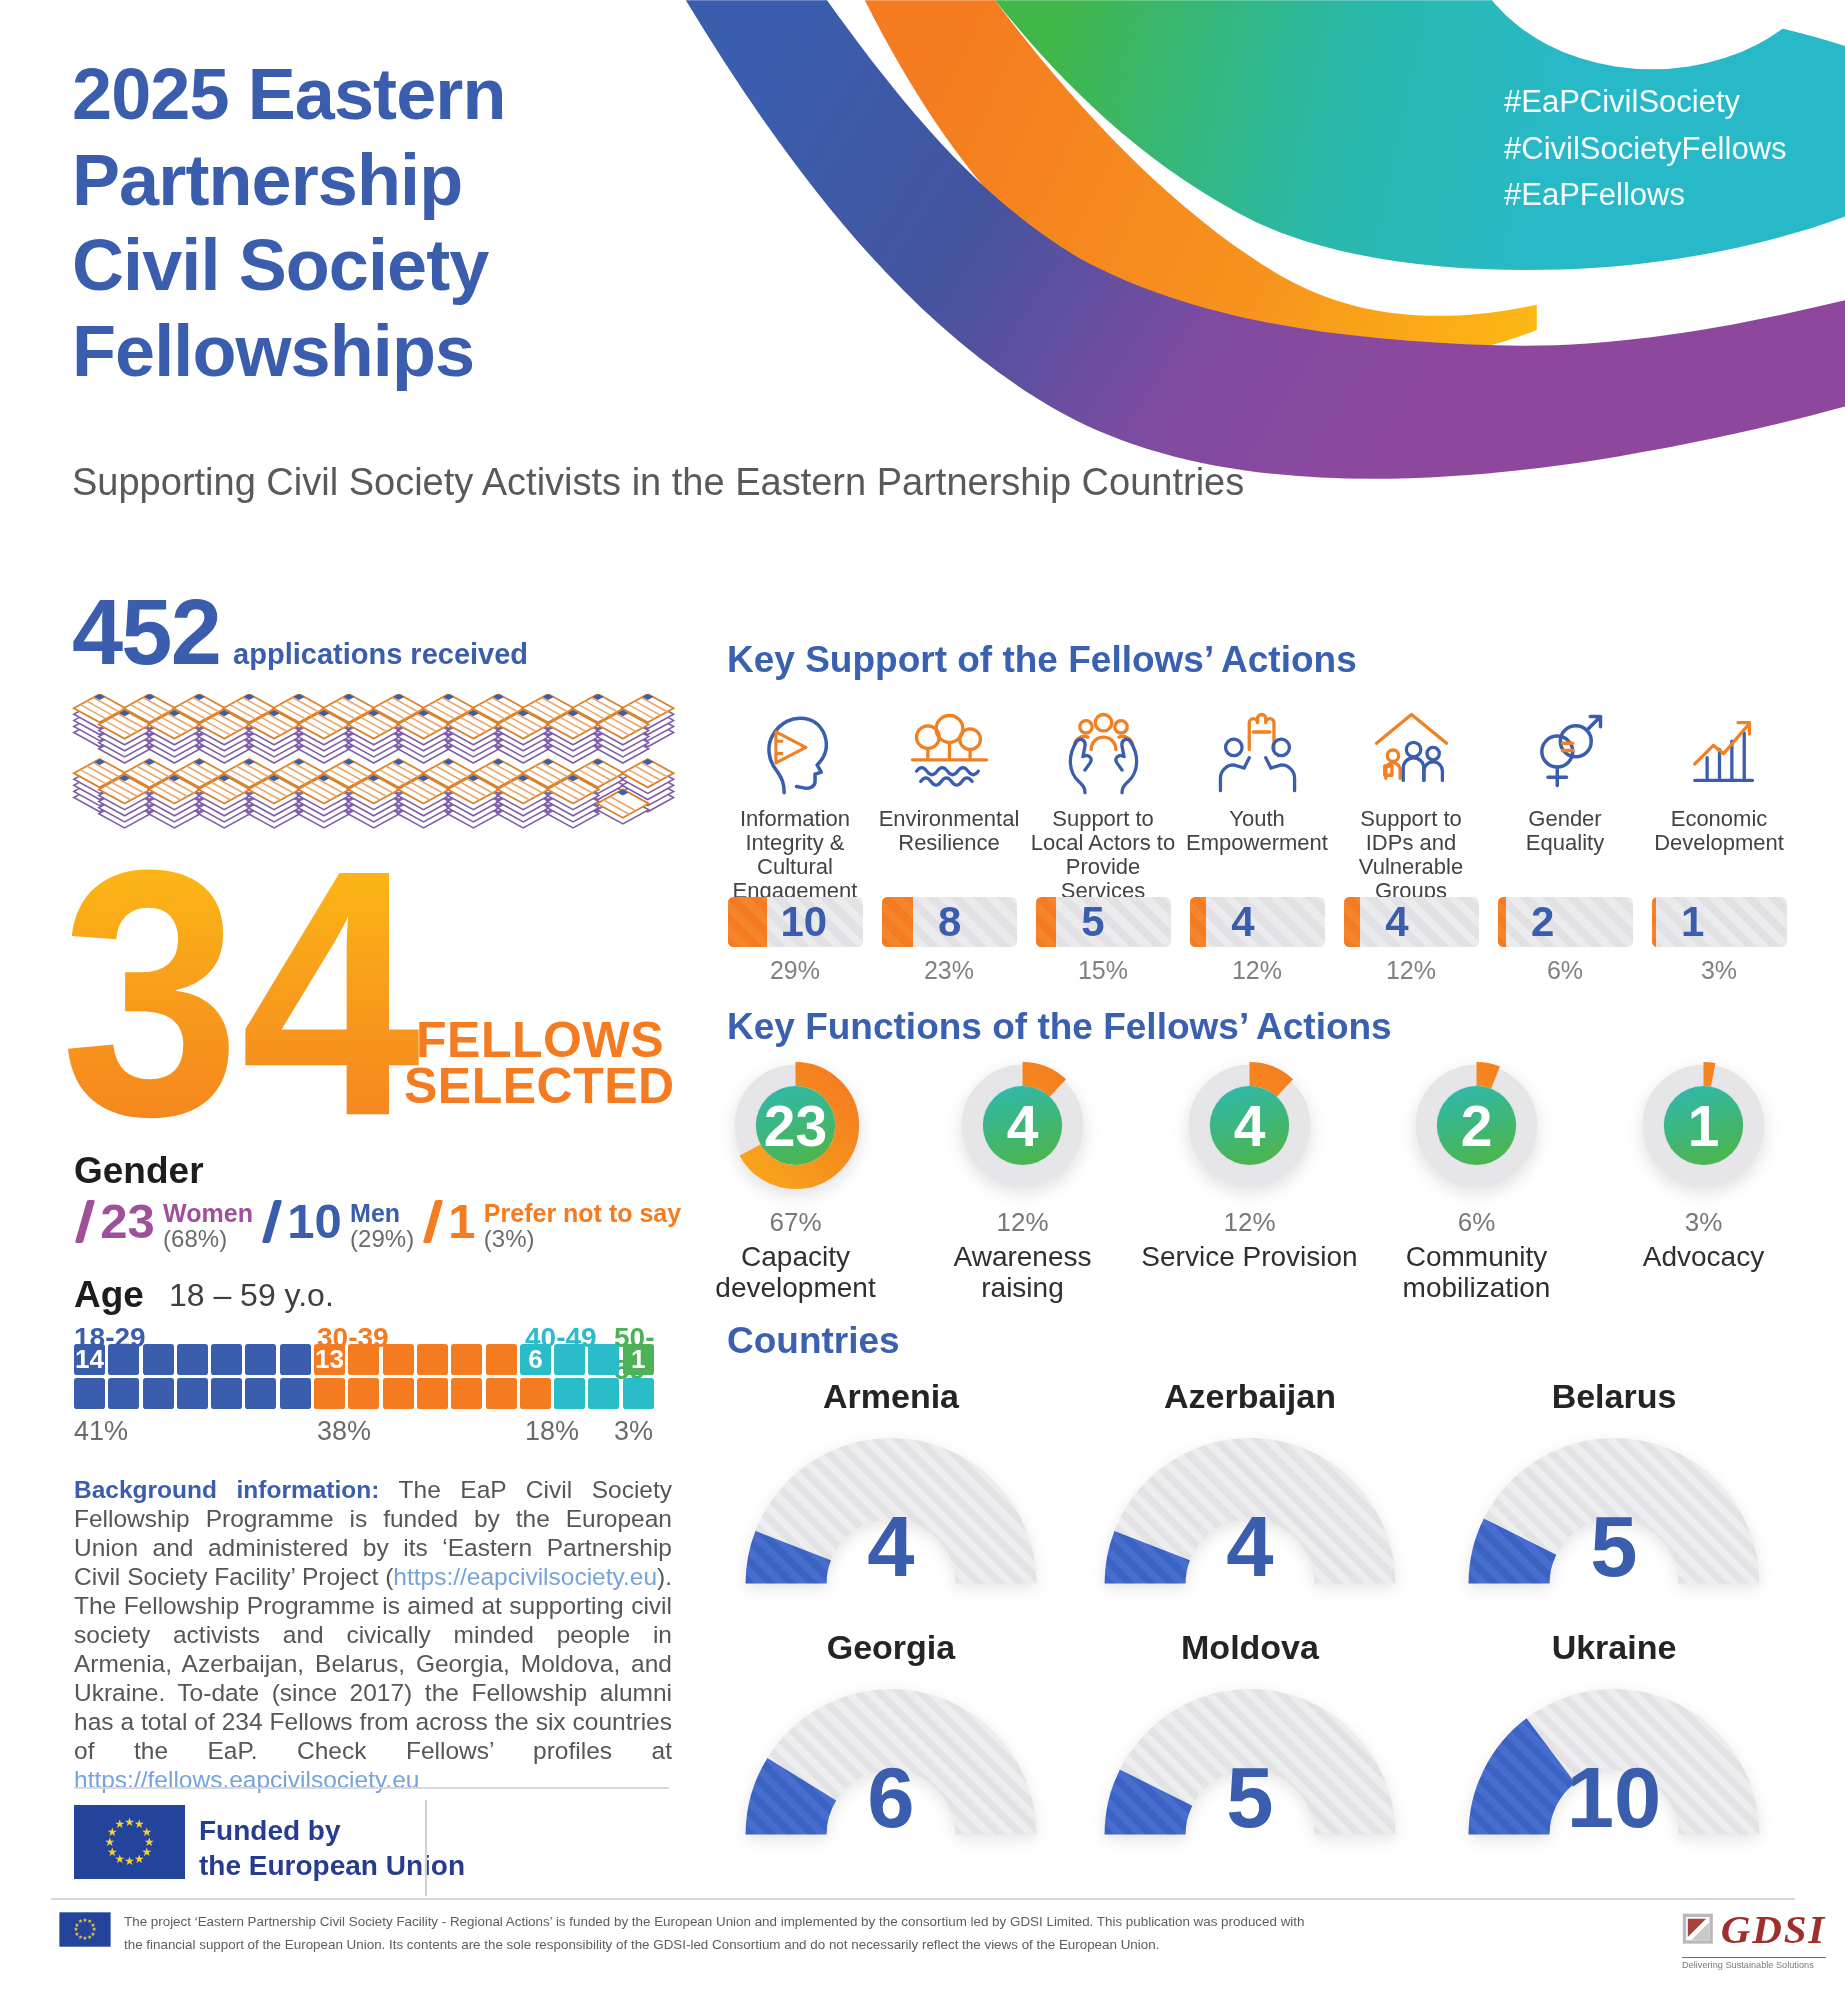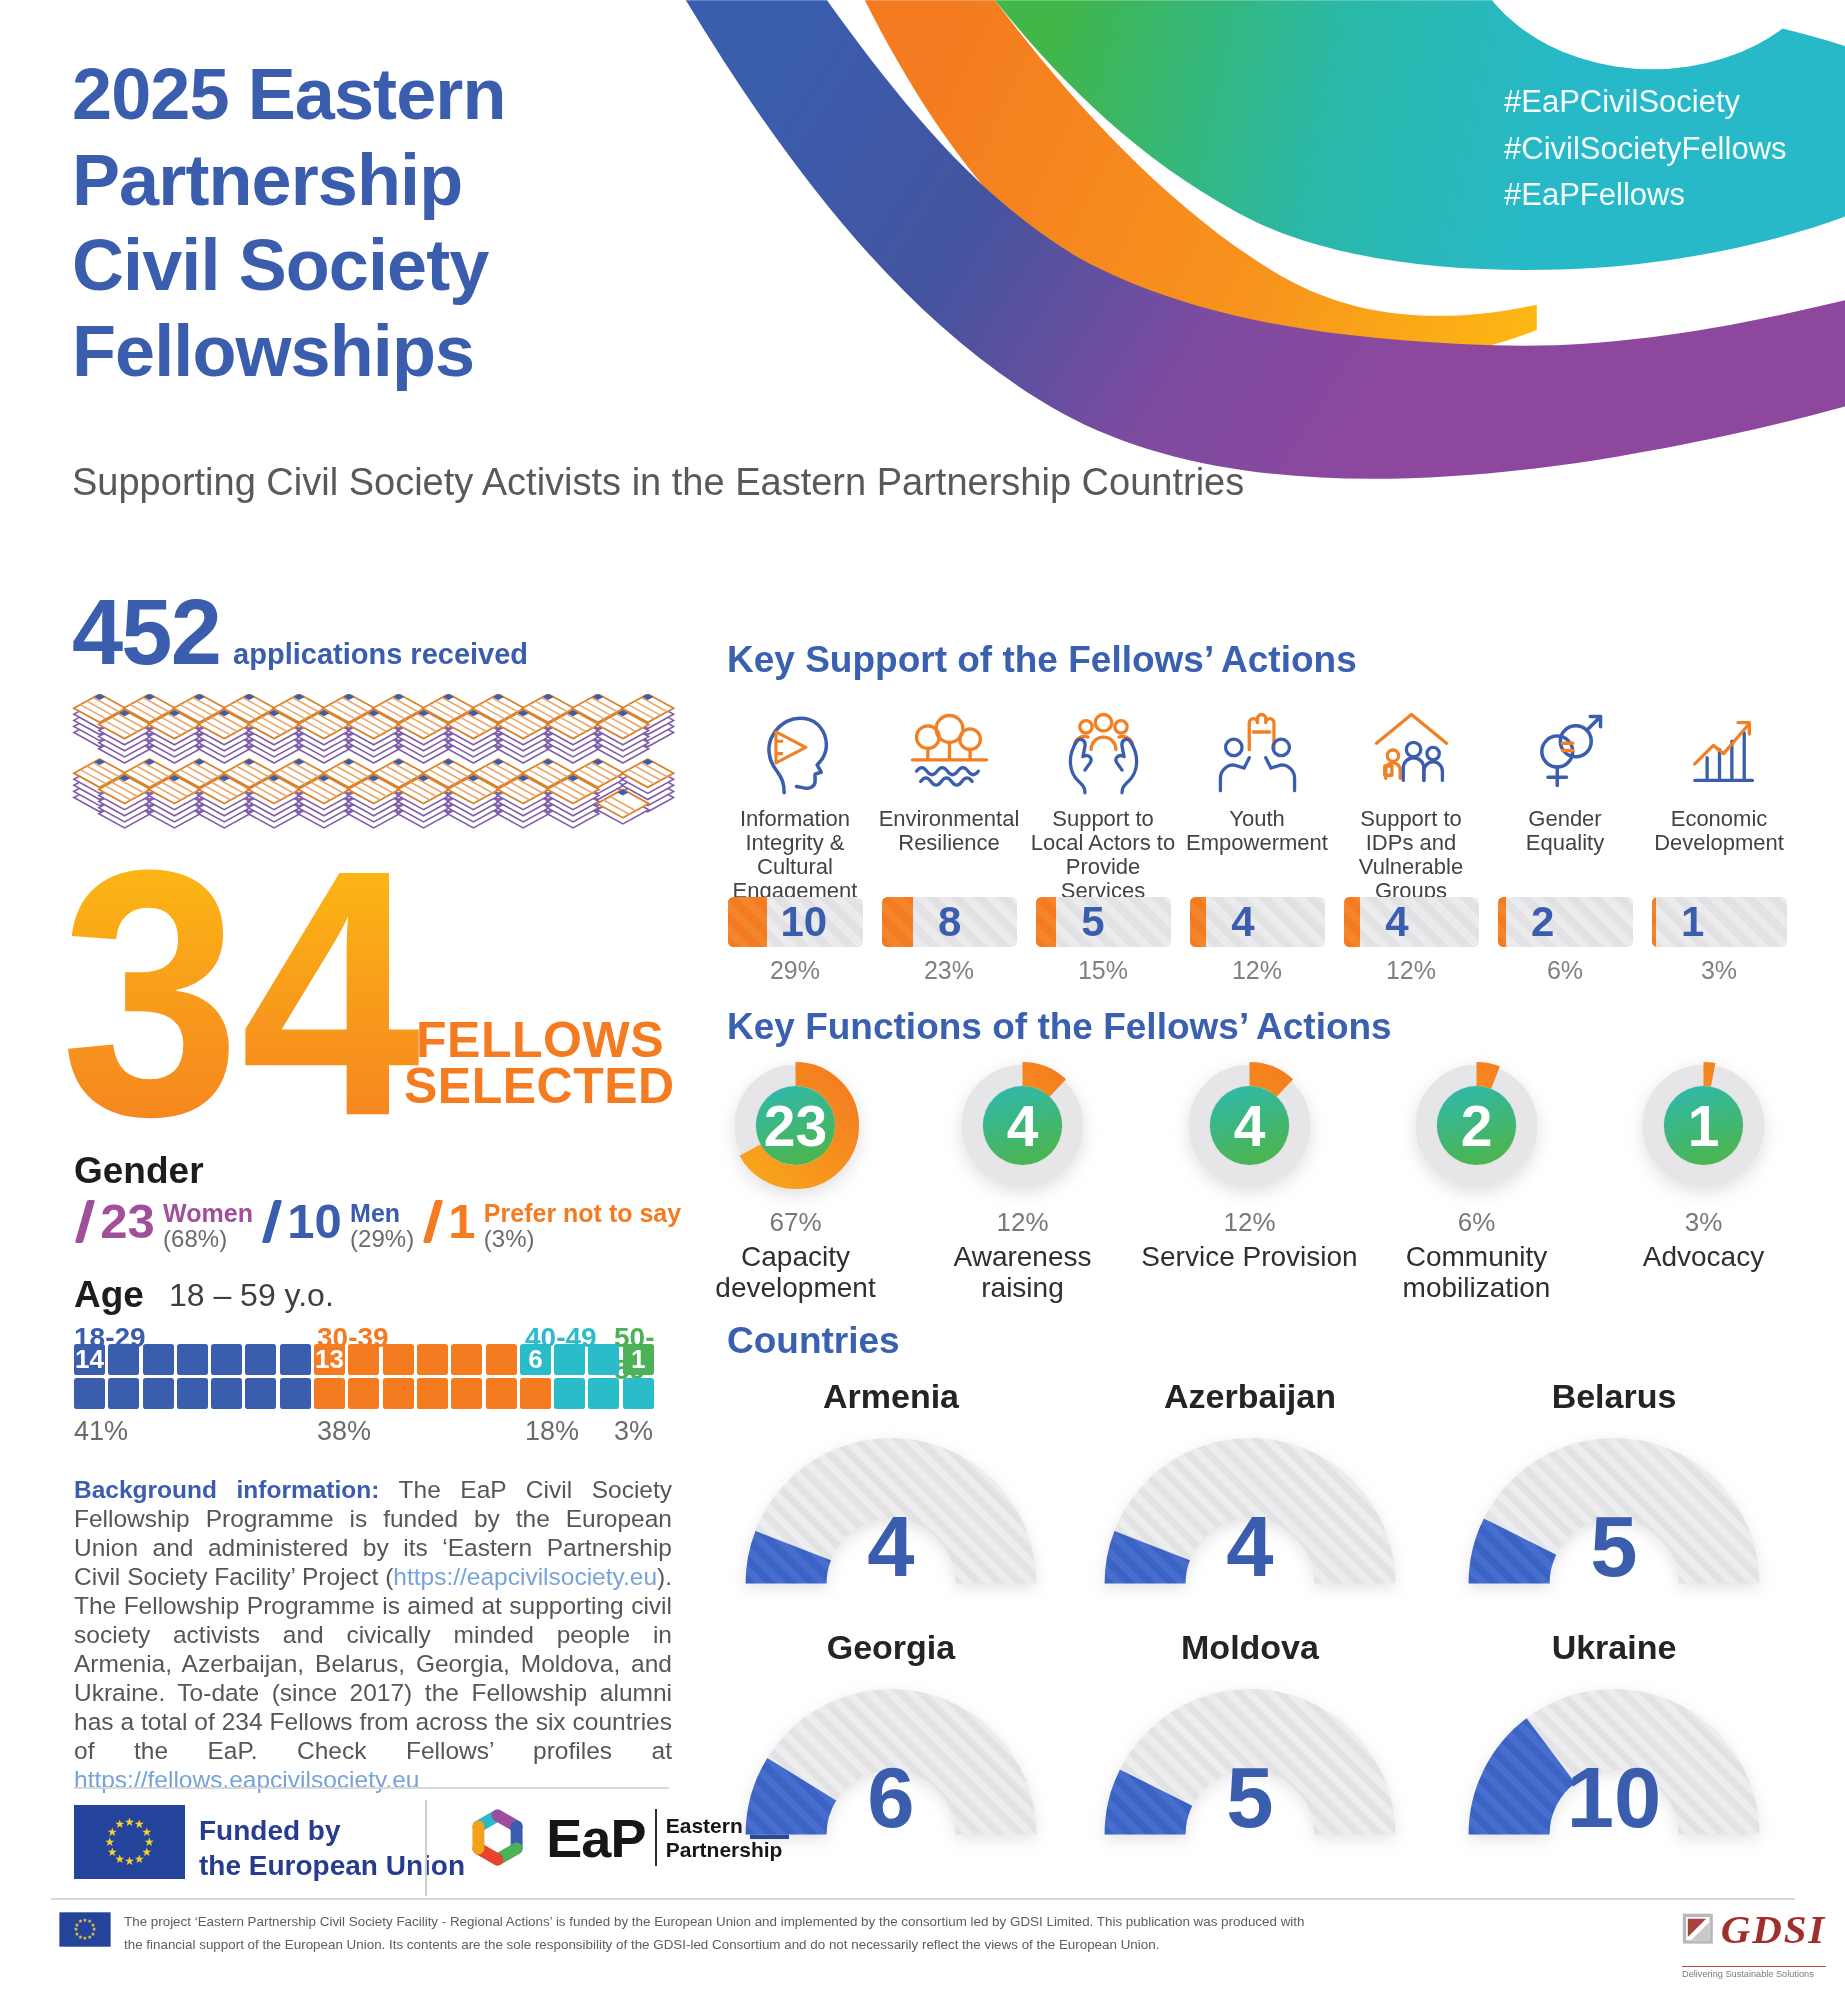--- a/index.html
+++ b/index.html
@@ -65,21 +65,21 @@
   #eap-col { line-height:1.05; }
   #eap-col .r1 { display:flex; align-items:center; gap:7.4px; }
   #eap-col span { font-size:21px; font-weight:bold; color:#161616; }
 
   
   #footer-flag { position:absolute; left:59px; top:1912px; }
   #footer-text { position:absolute; left:124px; top:1910px; width:1200px; font-size:13.4px; line-height:1.75; color:#5c5d5f; }
   #gdsi { position:absolute; left:1682px; top:1905px; width:144px; }
   #gdsi-top { display:flex; align-items:center; gap:5.5px; }
   #gdsi-name { font-family:"Liberation Serif", serif; font-style:italic; font-weight:bold; font-size:41px; color:#9e2f2b; letter-spacing:1.8px; }
-  #gdsi-tag { margin-top:13px; border-top:1.4px solid #b5504c; padding-top:1.8px; font-size:9.2px; color:#7a7a7c; white-space:nowrap; }
+  #gdsi-tag { margin-top:4px; border-top:1.4px solid #b5504c; padding-top:1.8px; font-size:9.2px; color:#7a7a7c; white-space:nowrap; }
 
   
   .sec-head { position:absolute; left:727px; font-size:37px; font-weight:bold; color:#3a60b0; }
 
   
   #themes-row { position:absolute; left:718px; top:698px; display:flex; }
   .t-col { width:154px; display:flex; flex-direction:column; align-items:center; }
   .t-icon { width:103px; height:103px; }
   .t-label { margin-top:5.5px; height:79px; font-size:22px; line-height:24px; color:#434345; text-align:center; }
   .t-bar { margin-top:11px; position:relative; width:135px; height:50px; border-radius:5.5px; overflow:hidden;
@@ -339,43 +339,20 @@
   <div class="hrule" style="left:74px; top:1787px; width:595px;"></div>
 
   <svg id="eu-flag" width="111" height="74" viewBox="0 0 120 80">
       <use href="#eu-flag-sym" width="120" height="80"></use>
     </svg>
   <div id="eu-text">
     <div>Funded by</div>
     <div>the European Union</div>
   </div>
   <div id="vdiv"></div>
-  <div id="eap">
-    <svg width="79" height="79" viewBox="0 0 86 86">
-      <g fill="none" stroke-width="13" stroke-linecap="round">
-        <path d="M22.2,31 L43,19" stroke="#2bb8c8"></path>
-        <path d="M43,19 L63.8,31" stroke="#9b4d9f"></path>
-        <path d="M63.8,31 L63.8,55" stroke="#3a5dad"></path>
-        <path d="M63.8,55 L43,67" stroke="#4cb157"></path>
-        <path d="M43,67 L22.2,55" stroke="#e8432c"></path>
-        <path d="M22.2,55 L22.2,31" stroke="#f5a01b"></path>
-      </g>
-    </svg>
-    <span id="eap-name">EaP</span>
-    <span id="eap-bar"></span>
-    <div id="eap-col">
-      <div class="r1">
-        <span>Eastern</span>
-        <svg width="39" height="26" viewBox="0 0 42 28">
-            <use href="#eu-flag-sym" width="42" height="28"></use>
-          </svg>
-      </div>
-      <span>Partnership</span>
-    </div>
-  </div>
 
   <div class="sec-head" style="top:639px;">Key Support of the Fellows’ Actions</div>
   <div id="themes-row">
       <div class="t-col">
         <div class="t-icon"><svg width="103" height="103" viewBox="0 0 100 100">
             <g fill="none" stroke="#3a5dad" stroke-width="3.4" stroke-linecap="round" stroke-linejoin="round">
               <path d="M39,92 C39,83 37,78 32,71 C23,60 22,46 28,36 C35,24 47,18 59,20 C72,22 80,33 80,46 C80,54 76,60 71,65 L75,72 L69,74 L69,81 C69,86 63,89 57,87 L51,86"></path>
             </g>
             <g fill="none" stroke="#f08023" stroke-width="3" stroke-linejoin="round">
               <path d="M31,33 L60,48 L31,63 Z"></path>

